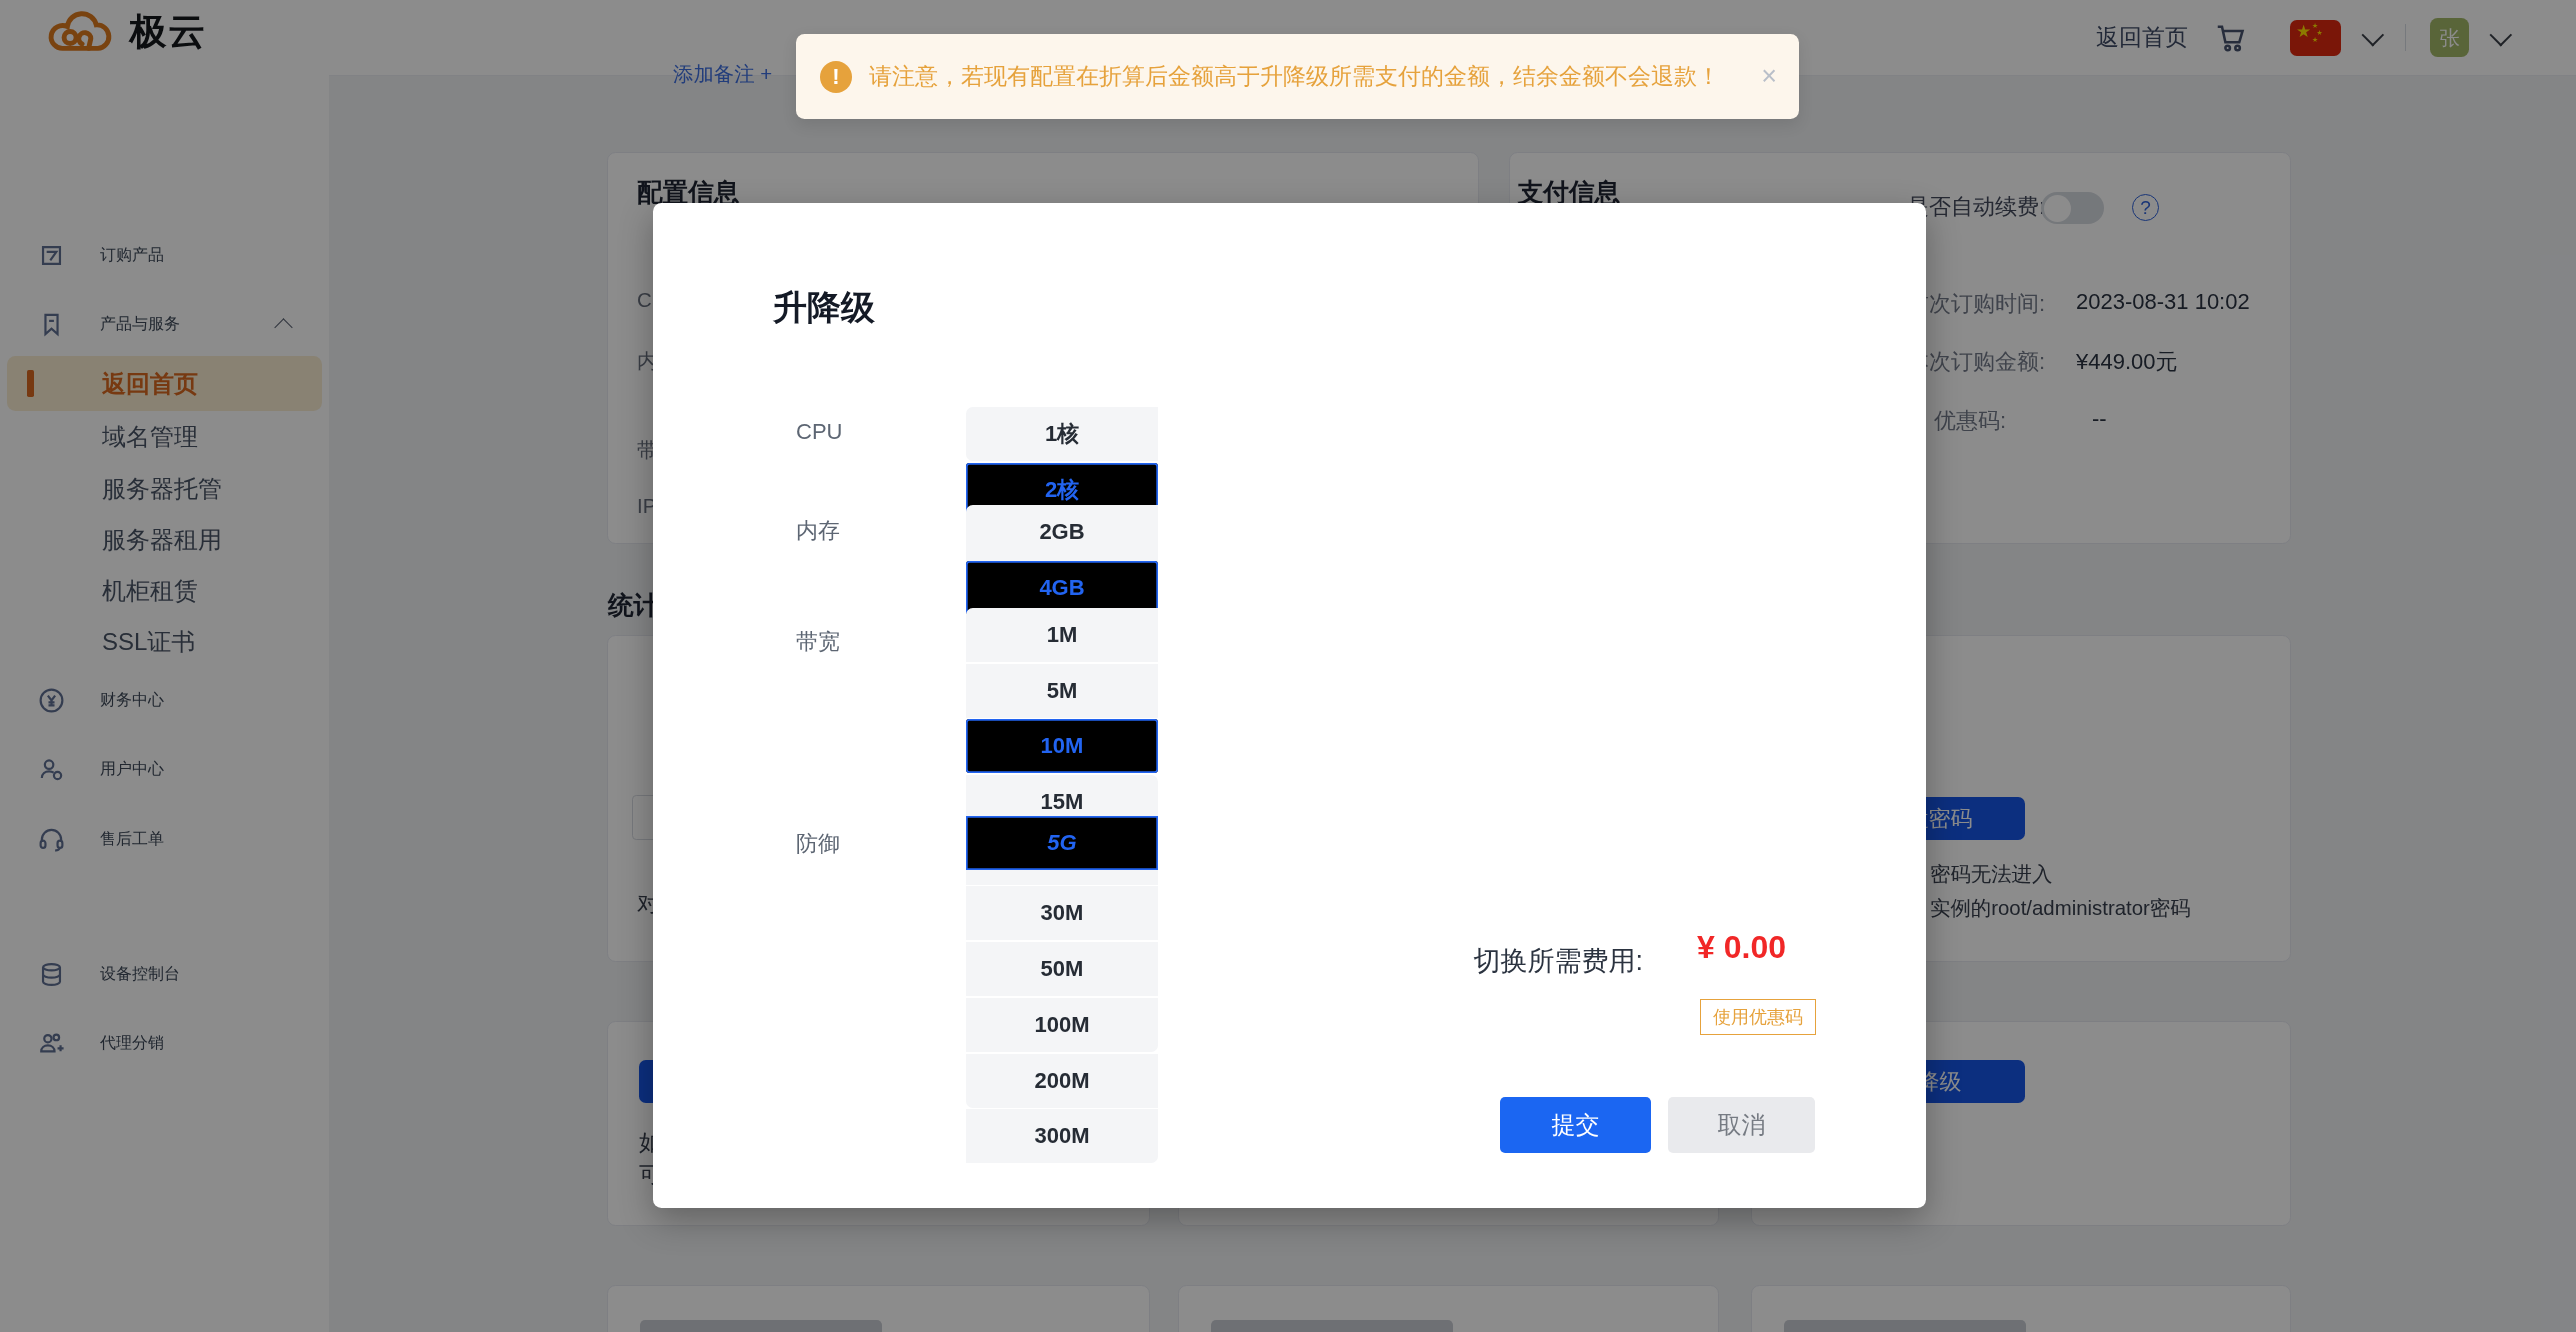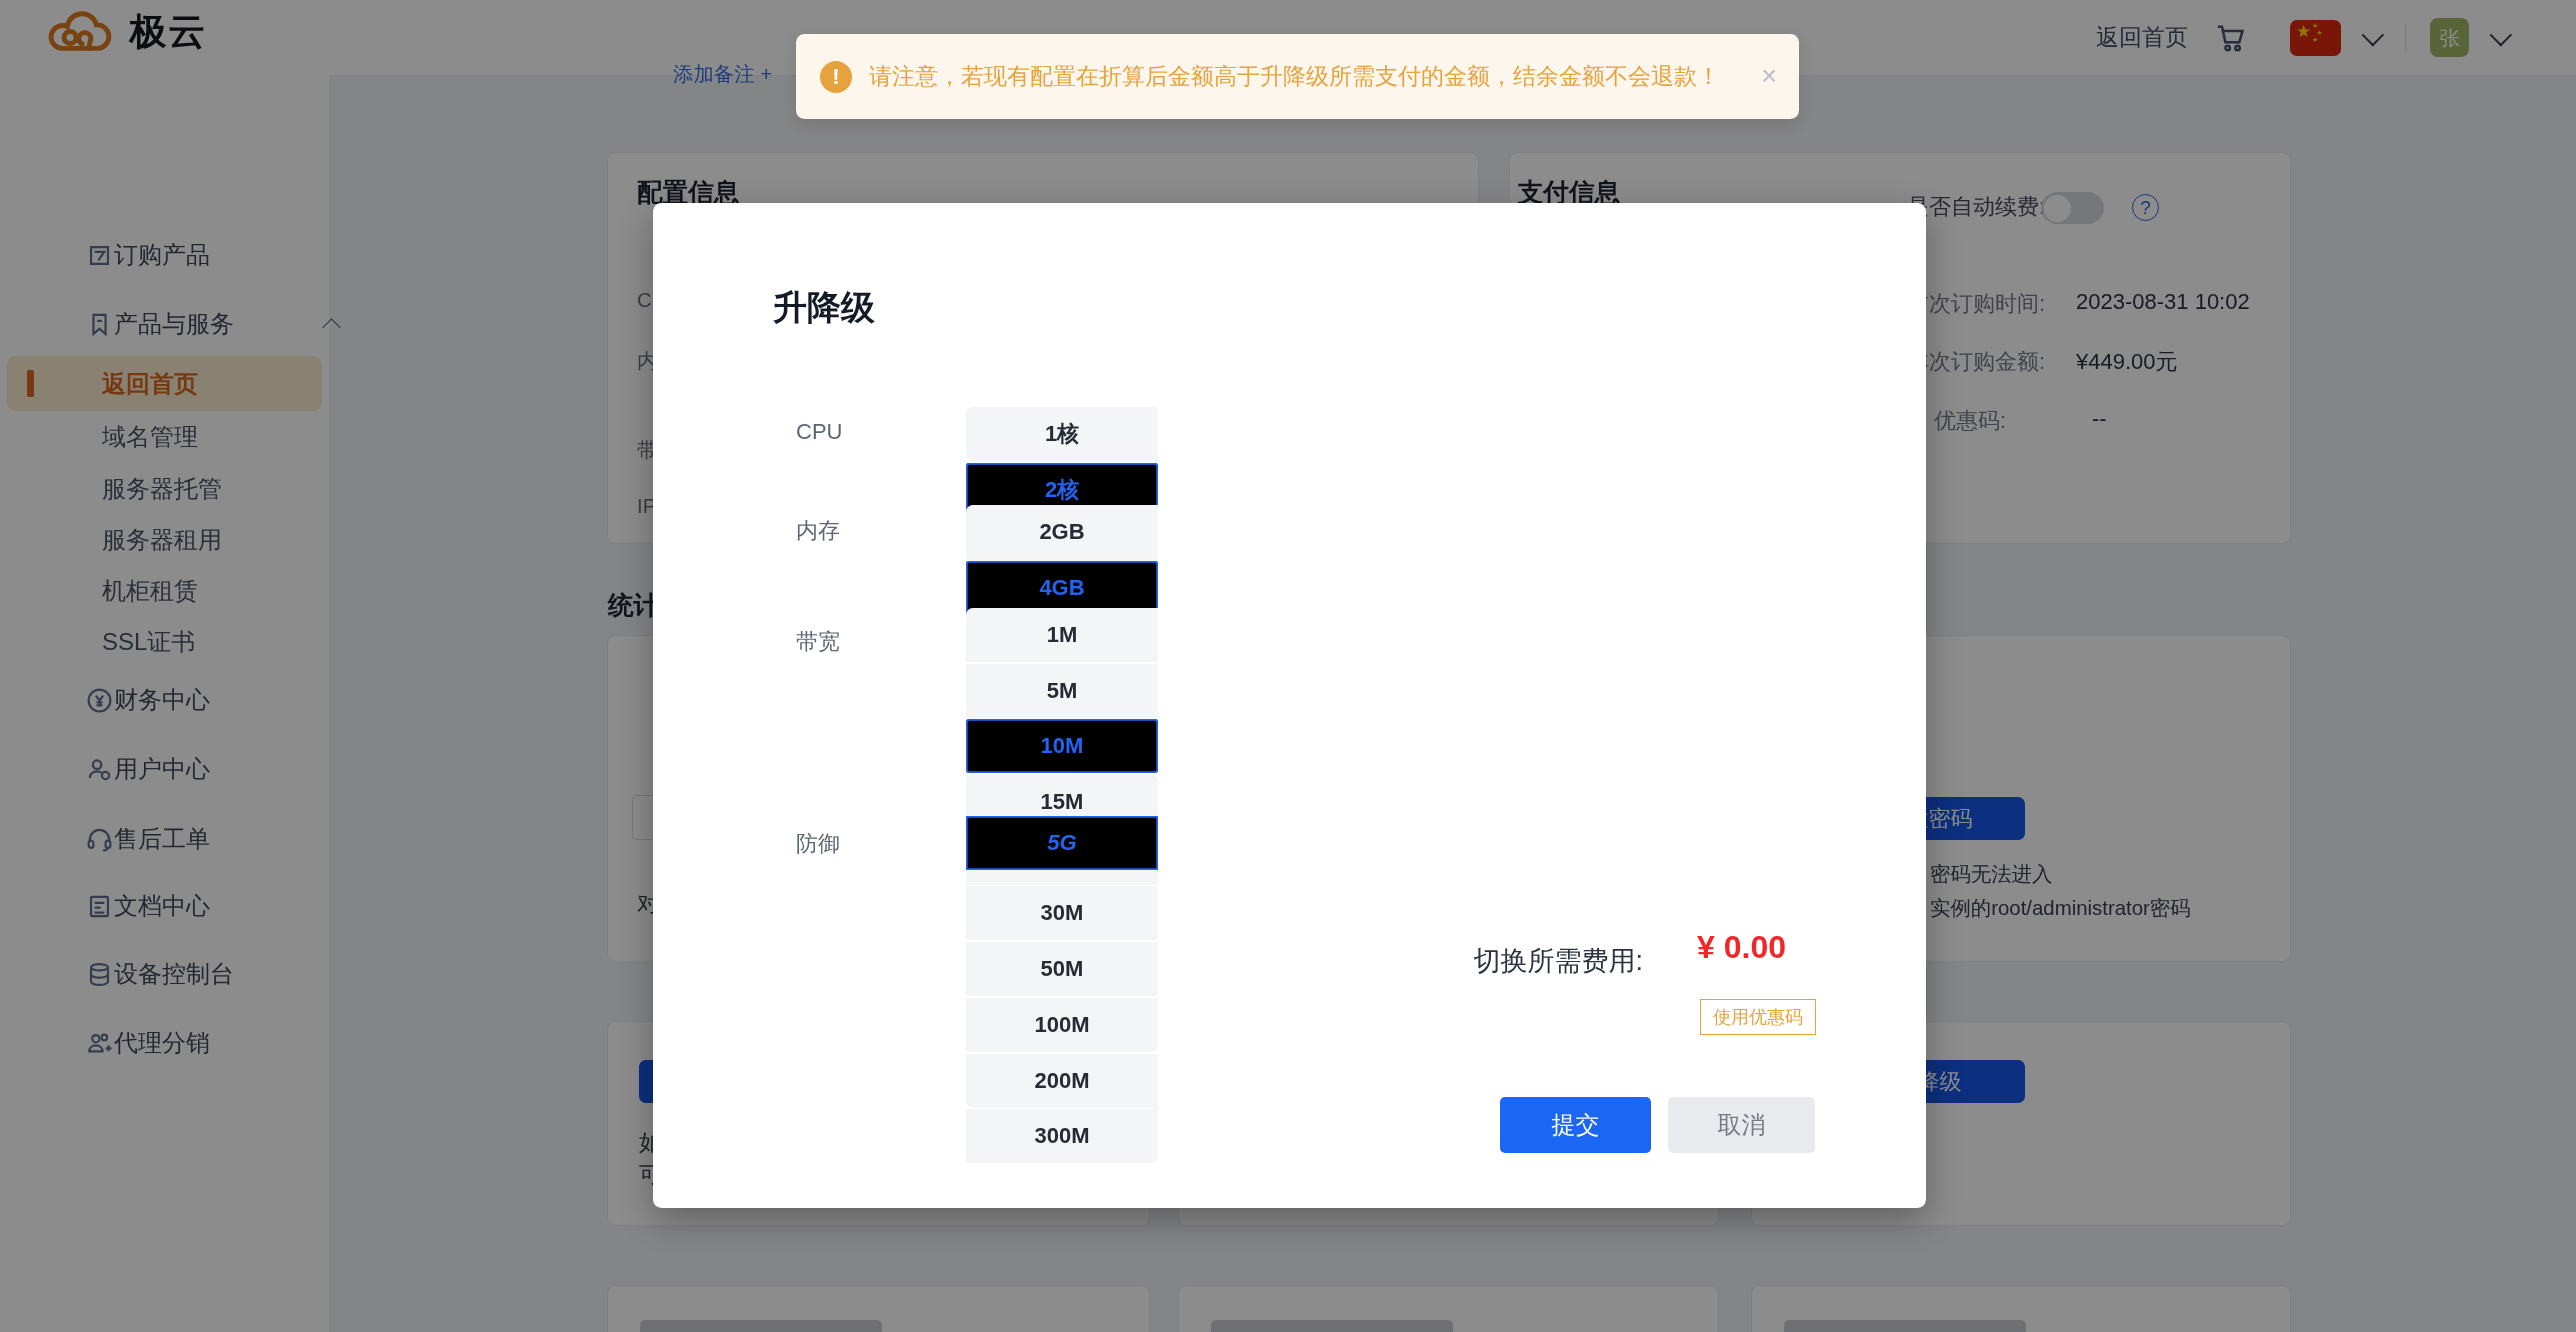--- a/index.html
+++ b/index.html
@@ -14,21 +14,21 @@
   .add-note{left:673px;top:60px;font-size:20.4px;color:#3e6fe0;}
   .hdr-right{top:0;left:2096px;height:75px;display:flex;align-items:center;gap:24px;}
   .back-home{font-size:23px;color:#3f4b66;}
   .flag{width:51px;height:36px;background:#de2910;border-radius:6.8px;position:relative;overflow:hidden;margin-left:17px;}
   .flag .b{position:absolute;left:6px;top:1.7px;color:#ffde00;font-size:17px;}
   .flag .s{position:absolute;color:#ffde00;font-size:6.8px;}
   .chev{width:13.6px;height:13.6px;border-right:2.6px solid #3a3f47;border-bottom:2.6px solid #3a3f47;transform:rotate(45deg);margin-top:-5.1px;}
   .vdiv{width:1.7px;height:27px;background:#d8dce4;}
   .avatar{width:39px;height:39px;border-radius:7.7px;background:#a3b969;color:#fff;font-size:20.4px;display:flex;align-items:center;justify-content:center;}
   
-  .mitem{left:0;width:329px;height:68px;display:flex;align-items:center;padding-left:37px;box-sizing:border-box;font-size:24px;color:#3f4a5a;margin-left:48px;}
+  .mitem{left:0;width:329px;height:68px;display:flex;align-items:center;padding-left:37px;box-sizing:border-box;gap:34px;font-size:16px;color:#3f4a5a;}
   .micon{width:29px;height:29px;flex:0 0 29px;}
   .sub{left:0;width:329px;height:51px;display:flex;align-items:center;padding-left:102px;box-sizing:border-box;font-size:24px;color:#4a5566;}
   .active-pill{left:6.8px;top:356px;width:315px;height:55px;background:#f9edd2;border-radius:8.5px;display:flex;align-items:center;}
   .active-bar{width:6.8px;height:27px;background:#d9681f;border-radius:1.7px;margin-left:20.4px;}
   .active-label{margin-left:68px;font-size:24px;font-weight:bold;color:#d9681f;}
   .chev-up{width:12px;height:12px;border-right:1.7px solid #555e6e;border-bottom:1.7px solid #555e6e;transform:rotate(-135deg);margin-left:auto;margin-right:39px;margin-top:6.8px;}
   
   .card{background:#ffffff;border:0.9px solid #e5e8ef;border-radius:8.5px;box-sizing:border-box;}
   .ctitle{font-size:25.6px;font-weight:bold;color:#1f2633;}
   .flabel{font-size:20.4px;color:#6a7280;}
@@ -156,27 +156,20 @@
   </div>
   <div class="abs mitem" style="top:805px">
     <svg class="micon" viewBox="0 0 24 24" fill="none" stroke="#5f6f93" stroke-width="1.8">
       <path d="M4 14v-2a8 8 0 0 1 16 0v2"></path>
         <rect x="3" y="13" width="4" height="6" rx="2"></rect>
         <rect x="17" y="13" width="4" height="6" rx="2"></rect>
         <path d="M19 19a4 4 0 0 1-4 2"></path>
     </svg>
     <span>售后工单</span>
   </div>
-  <div class="abs mitem" style="top:872px">
-    <svg class="micon" viewBox="0 0 24 24" fill="none" stroke="#5f6f93" stroke-width="1.8">
-      <rect x="5" y="4" width="14" height="16" rx="1"></rect>
-        <path d="M8 9h8M8 13h5M8 17h8"></path>
-    </svg>
-    <span>文档中心</span>
-  </div>
   <div class="abs mitem" style="top:940px">
     <svg class="micon" viewBox="0 0 24 24" fill="none" stroke="#5f6f93" stroke-width="1.8">
       <ellipse cx="12" cy="6" rx="7" ry="2.6"></ellipse>
         <path d="M5 6v6c0 1.4 3.1 2.6 7 2.6s7-1.2 7-2.6V6"></path>
         <path d="M5 12v6c0 1.4 3.1 2.6 7 2.6s7-1.2 7-2.6v-6"></path>
     </svg>
     <span>设备控制台</span>
   </div>
   <div class="abs mitem" style="top:1009px">
     <svg class="micon" viewBox="0 0 24 24" fill="none" stroke="#5f6f93" stroke-width="1.8">

